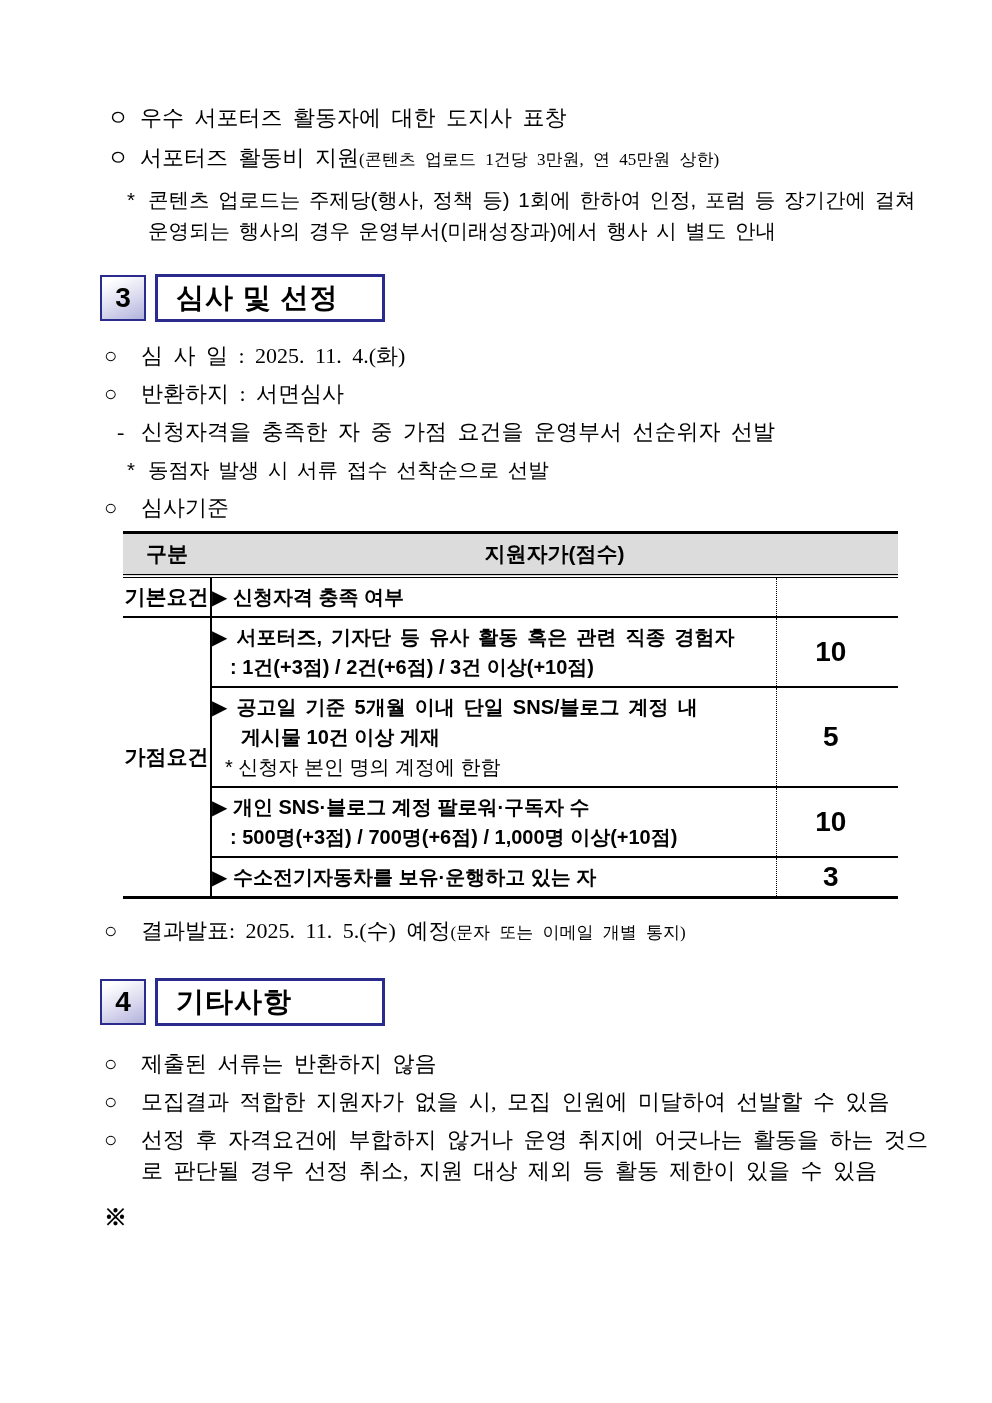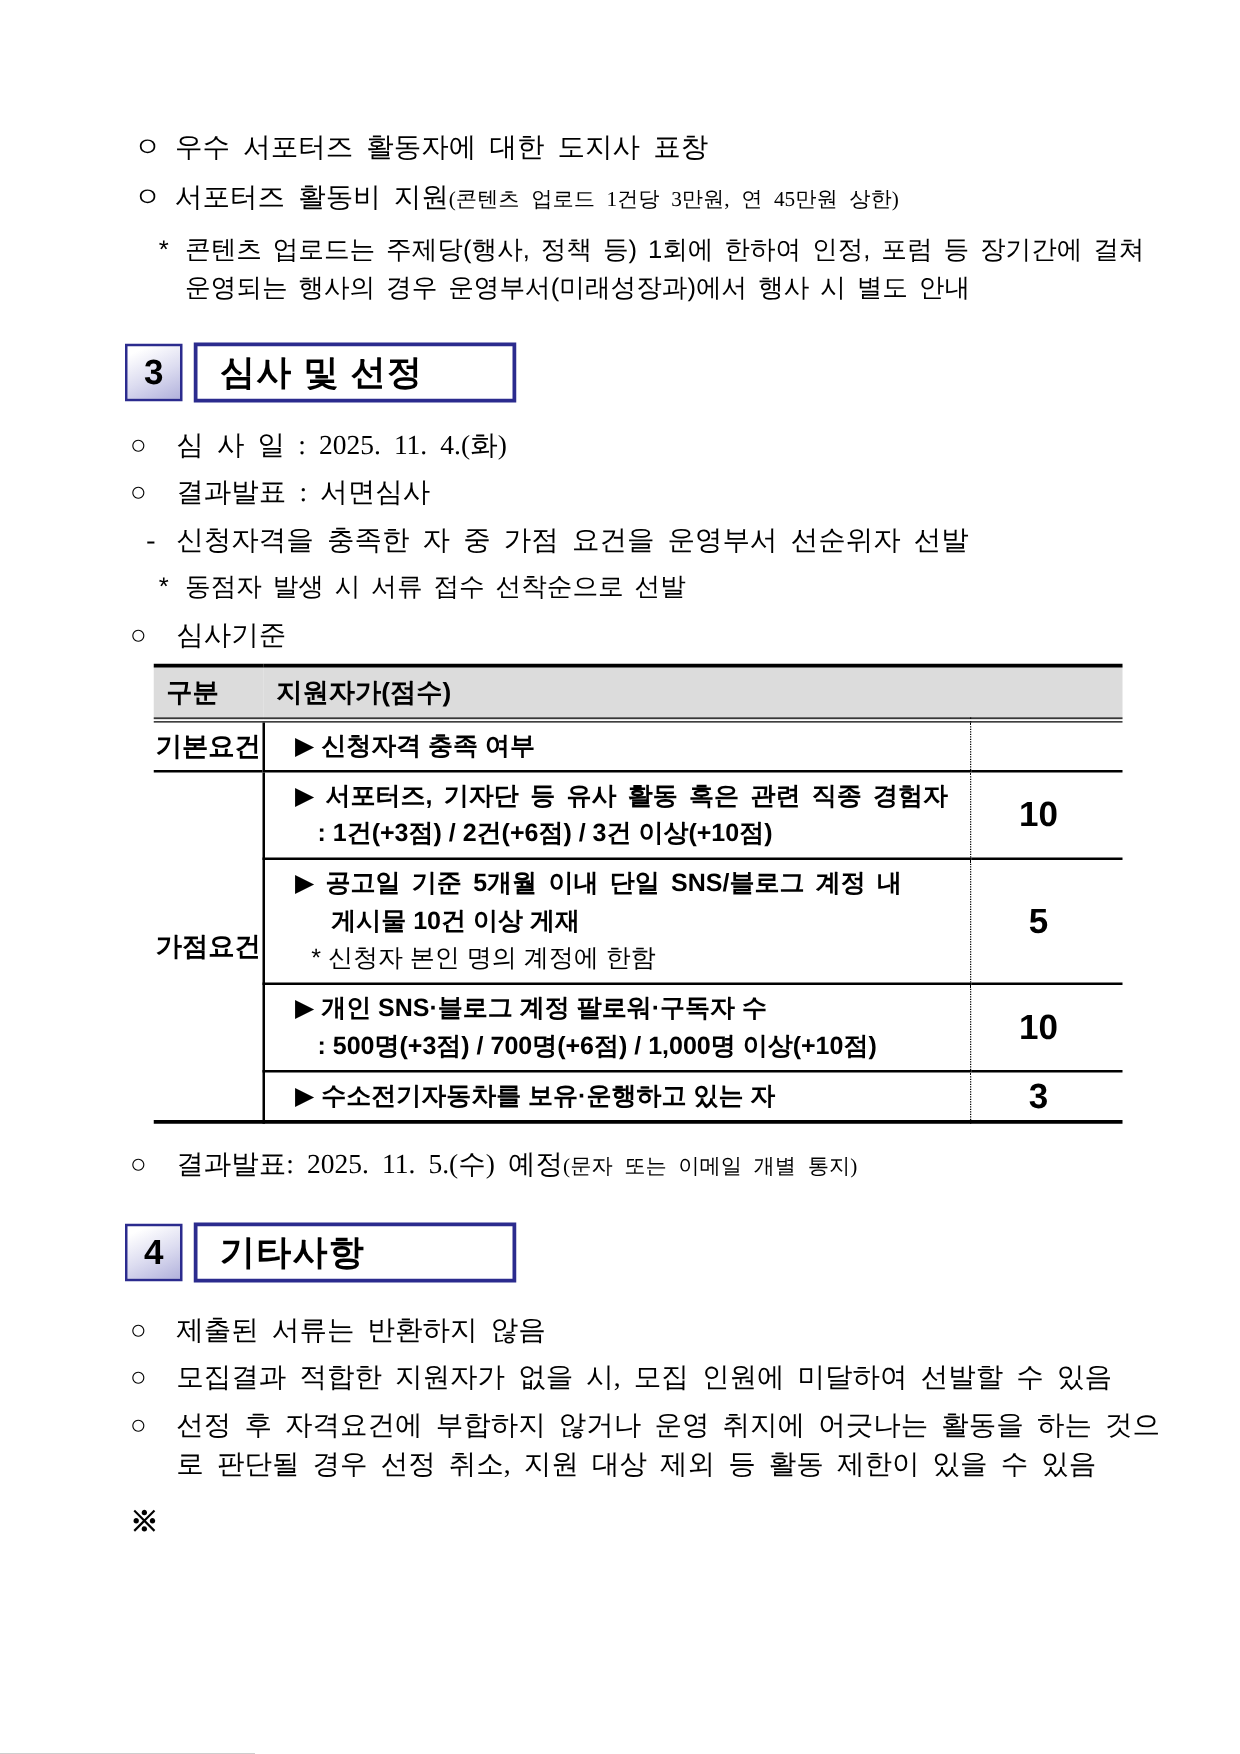--- a/index.html
+++ b/index.html
@@ -34,46 +34,46 @@
   .sec { display: flex; align-items: center; gap: 9px; margin: 28px 0 18px 0; }
   .sec-num {
     width: 46px; height: 46px; box-sizing: border-box;
     border: 2.5px solid #2b2b8e;
     background: linear-gradient(155deg, #ffffff 12%, #dcdcf0 55%, #b2b2dc 100%);
     display: flex; align-items: center; justify-content: center;
     font-family: "Liberation Sans", "DejaVu Sans", sans-serif;
     font-size: 28px; font-weight: bold;
   }
   .sec-title {
-    width: 258px; height: 48px; box-sizing: border-box;
+    width: 230px; height: 48px; box-sizing: border-box;
     border: 3px solid #2b2b8e; background: #ffffff;
     display: flex; align-items: center; padding-left: 18px;
     font-family: "Liberation Sans", "DejaVu Sans", sans-serif;
     font-size: 28px; font-weight: bold; letter-spacing: 1px;
   }
   
   .tbl {
     border-collapse: collapse; table-layout: fixed;
     width: 775px; margin: 8px 0 4px 23px;
     border-top: 3px solid #000; border-bottom: 3px solid #000;
     font-family: "Liberation Sans", "DejaVu Sans", sans-serif;
   }
   .tbl col.c1 { width: 88px; }
   .tbl col.c3 { width: 122px; }
   .tbl td { border-top: 2px solid #000; vertical-align: middle; }
   .tbl tr.thr td {
     background: #dcdcdc; border-bottom: 4px double #000;
-    text-align: left; font-weight: bold; font-size: 21px;
+    text-align: center; font-weight: bold; font-size: 21px;
     height: 36px; padding: 2px 10px;
   }
   .tbl td.cat {
     border-right: 2px solid #000; text-align: center;
     font-weight: bold; font-size: 21px;
   }
-  .tbl td.item { border-right: 1.5px dotted #000; padding: 4px 6px 4px 24px; }
+  .tbl td.item { border-right: 1.5px dotted #000; padding: 4px 6px 4px 0; }
   .tbl td.score {
     text-align: center; padding-right: 14px;
     font-size: 28px; font-weight: 700;
   }
   .ln { font-size: 20px; font-weight: 600; line-height: 30px; }
   .ln-jw { word-spacing: 3.5px; }
   .ln-colon { padding-left: 18px; }
   .ln-cont { padding-left: 29px; }
   .ln-star { padding-left: 13px; font-weight: 500; }
   
@@ -107,21 +107,21 @@
     <div class="sec-num">3</div>
     <div class="sec-title">심사 및 선정</div>
   </div>
 
   <div class="li li-circle">
     <span class="blt">○</span>
     <span class="txt">심 사 일 : 2025. 11. 4.(화)</span>
   </div>
   <div class="li li-circle">
     <span class="blt">○</span>
-    <span class="txt">결과발표 : 서면심사</span>
+    <span class="txt">반환하지 : 서면심사</span>
   </div>
   <div class="li li-dash">
     <span class="blt">-</span>
     <span class="txt">신청자격을 충족한 자 중 가점 요건을 운영부서 선순위자 선발</span>
   </div>
   <div class="li li-star">
     <span class="blt">*</span>
     <span class="txt">동점자 발생 시 서류 접수 선착순으로 선발</span>
   </div>
   <div class="li li-circle">

